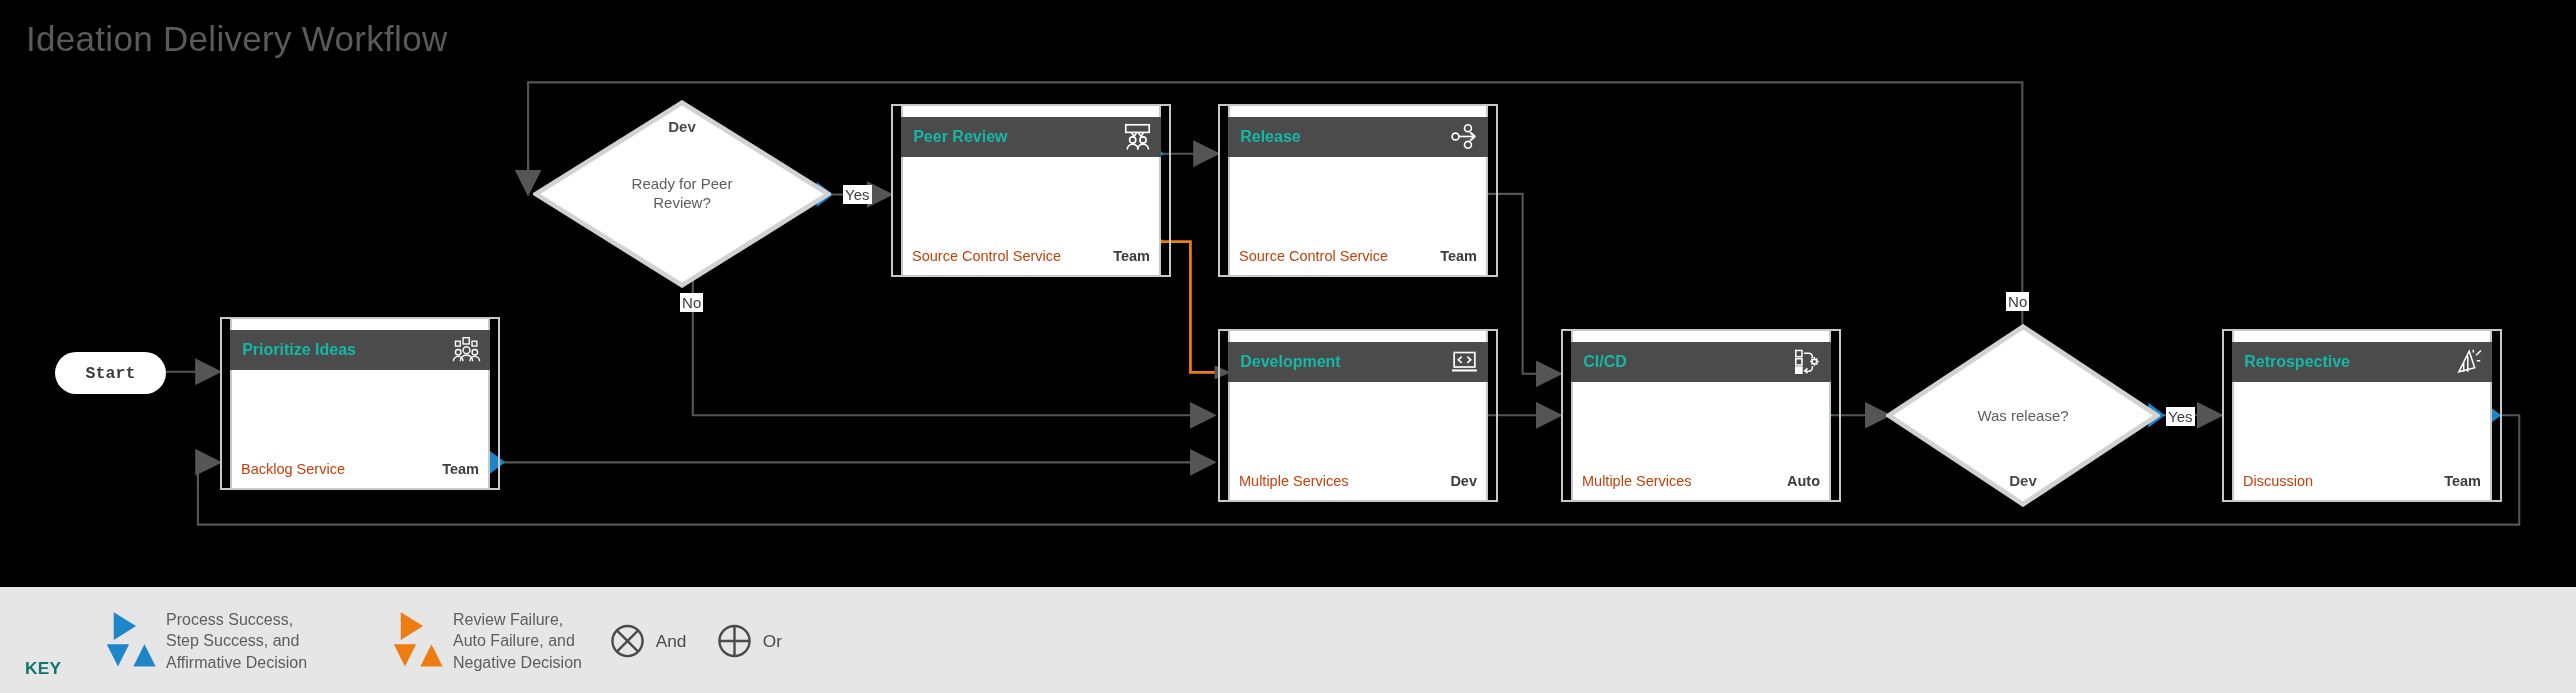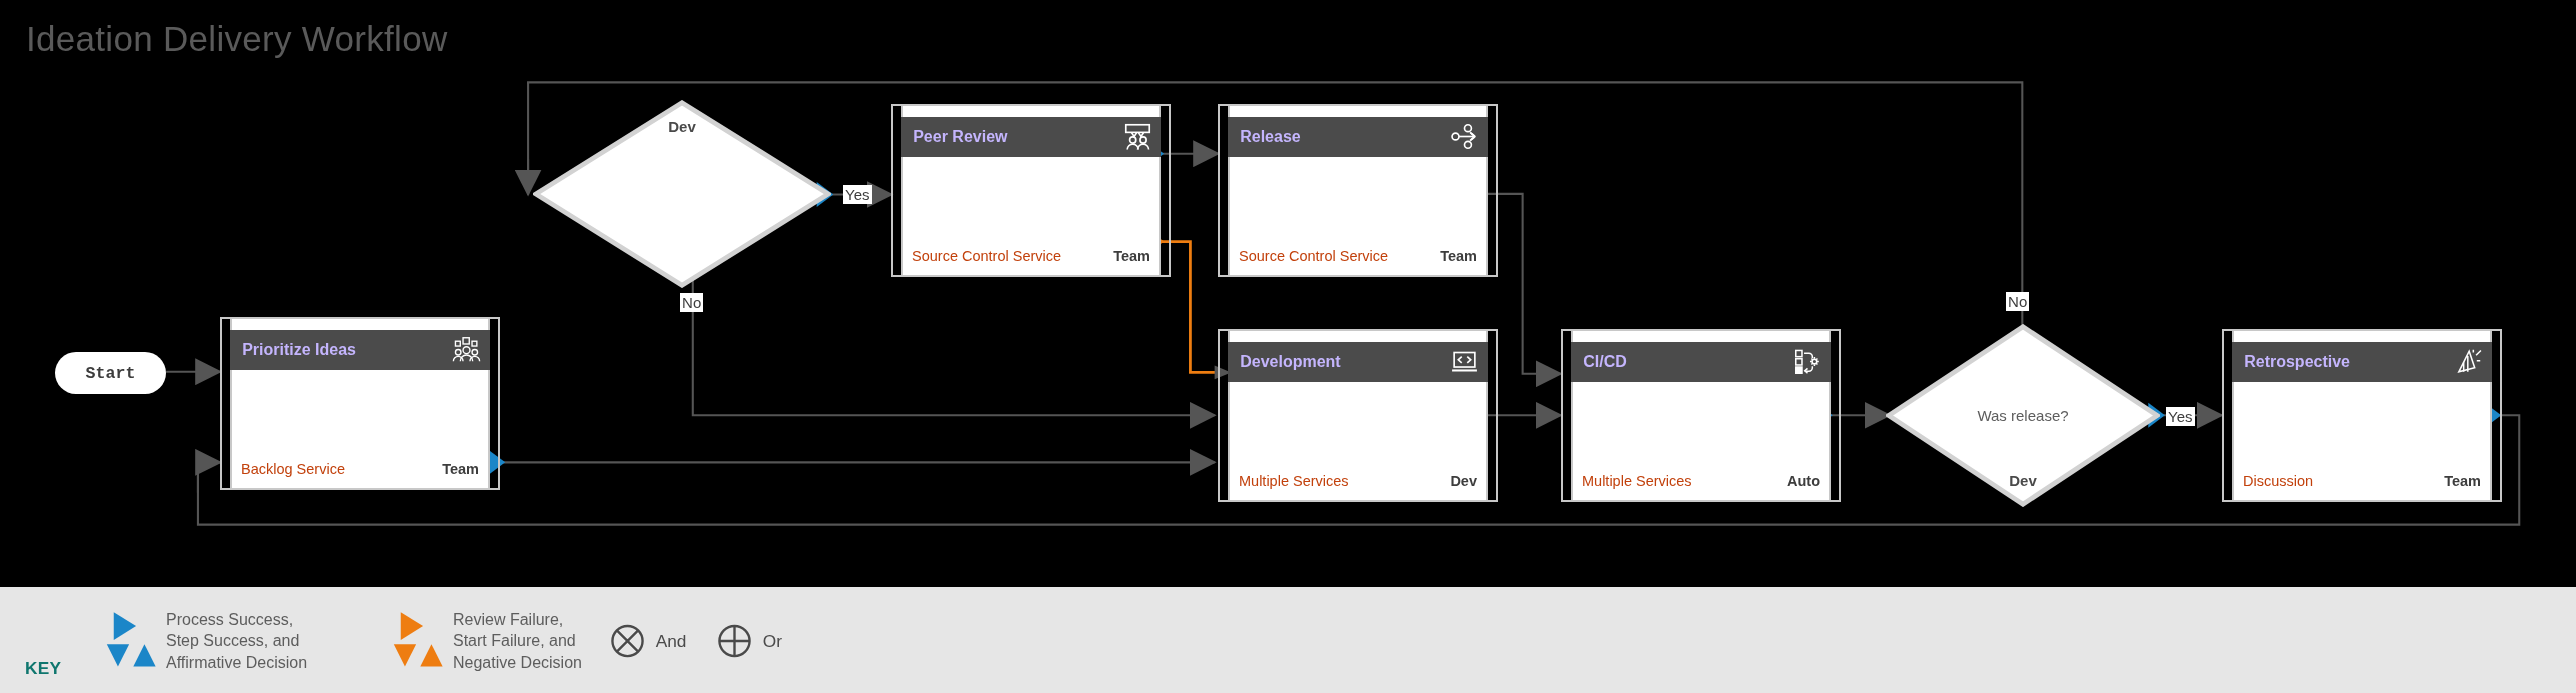--- a/index.html
+++ b/index.html
@@ -17,21 +17,21 @@
 
   
   .card{position:absolute;box-sizing:border-box;}
   .card .frame{position:absolute;left:0;top:0;right:0;bottom:0;
                border:2.1px solid #c8c8c8;background:transparent;}
   .card .body{position:absolute;left:9.7px;top:0;right:9.7px;bottom:0;
               background:#fff;border:2.1px solid #c8c8c8;box-sizing:border-box;}
   .card .hdr{position:absolute;left:9.7px;right:9.7px;top:12.5px;height:40px;
              background:#4b4b4b;display:flex;align-items:center;
              justify-content:space-between;padding:0 9.7px 0 12.5px;box-sizing:border-box;}
-  .card .hdr-title{color:#c4b5fd;font-weight:bold;font-size:16px;white-space:nowrap;}
+  .card .hdr-title{color:#14b8a6;font-weight:bold;font-size:16px;white-space:nowrap;}
   .card .hdr-icon{width:29px;height:29px;flex:0 0 29px;}
   .card .foot{position:absolute;left:21px;right:21px;bottom:12.5px;height:18px;
               display:flex;align-items:center;justify-content:space-between;}
   .card .svc{color:#c2410c;font-size:14.5px;white-space:nowrap;}
   .card .role{color:#3d3d3d;font-size:14.5px;font-weight:bold;white-space:nowrap;}
 
   
   #start{position:absolute;background:#fff;border-radius:691px;
          display:flex;align-items:center;justify-content:center;
          color:#3d3d3d;font-weight:bold;font-size:16.6px;}
@@ -263,20 +263,24 @@
       <span class="svc">Discussion</span>
       <span class="role">Team</span>
     </div>
   </div>
 
   <div class="diamond" style="left:533px;top:100px;width:298px;height:188px;">
     <svg class="shape" viewBox="0 0 430 272" preserveAspectRatio="none">
       <polygon points="215,4 426,136 215,268 4,136" fill="#fff" stroke="#d2d2d2" stroke-width="7"></polygon>
     </svg>
     <div class="drole top">Dev</div>
+    <div class="dtext">
+      <div>Ready for Peer</div>
+      <div>Review?</div>
+    </div>
   </div>
 
   <div class="diamond" style="left:1886px;top:324px;width:274px;height:183px;">
     <svg class="shape" viewBox="0 0 396 264" preserveAspectRatio="none">
       <polygon points="198,4 392,132 198,260 4,132" fill="#fff" stroke="#d2d2d2" stroke-width="7"></polygon>
     </svg>
     <div class="dtext">
       <div>Was release?</div>
     </div>
     <div class="drole bottom">Dev</div>
@@ -308,21 +312,21 @@
     <div class="key-item" style="left:391px;">
       <span class="key-tris">
         <svg viewBox="0 0 86 86" fill="#ee7d11">
           <path d="M14,2 L46,22 L14,42 z"></path>
           <path d="M4,48 L36,48 L20,80 z"></path>
           <path d="M42,80 L58,48 L74,80 z"></path>
         </svg>
       </span>
       <span class="key-text">
         <div>Review Failure,</div>
-        <div>Start Failure, and</div>
+        <div>Auto Failure, and</div>
         <div>Negative Decision</div>
       </span>
     </div>
 
     <div class="key-item key-gate" style="left:609px;">
       <span>
         <svg viewBox="0 0 54 54" fill="none" stroke="#4a4a4a" stroke-width="3.5">
           <circle cx="27" cy="27" r="22"></circle>
             <path d="M11.5,11.5 L42.5,42.5 M42.5,11.5 L11.5,42.5"></path>
         </svg>

